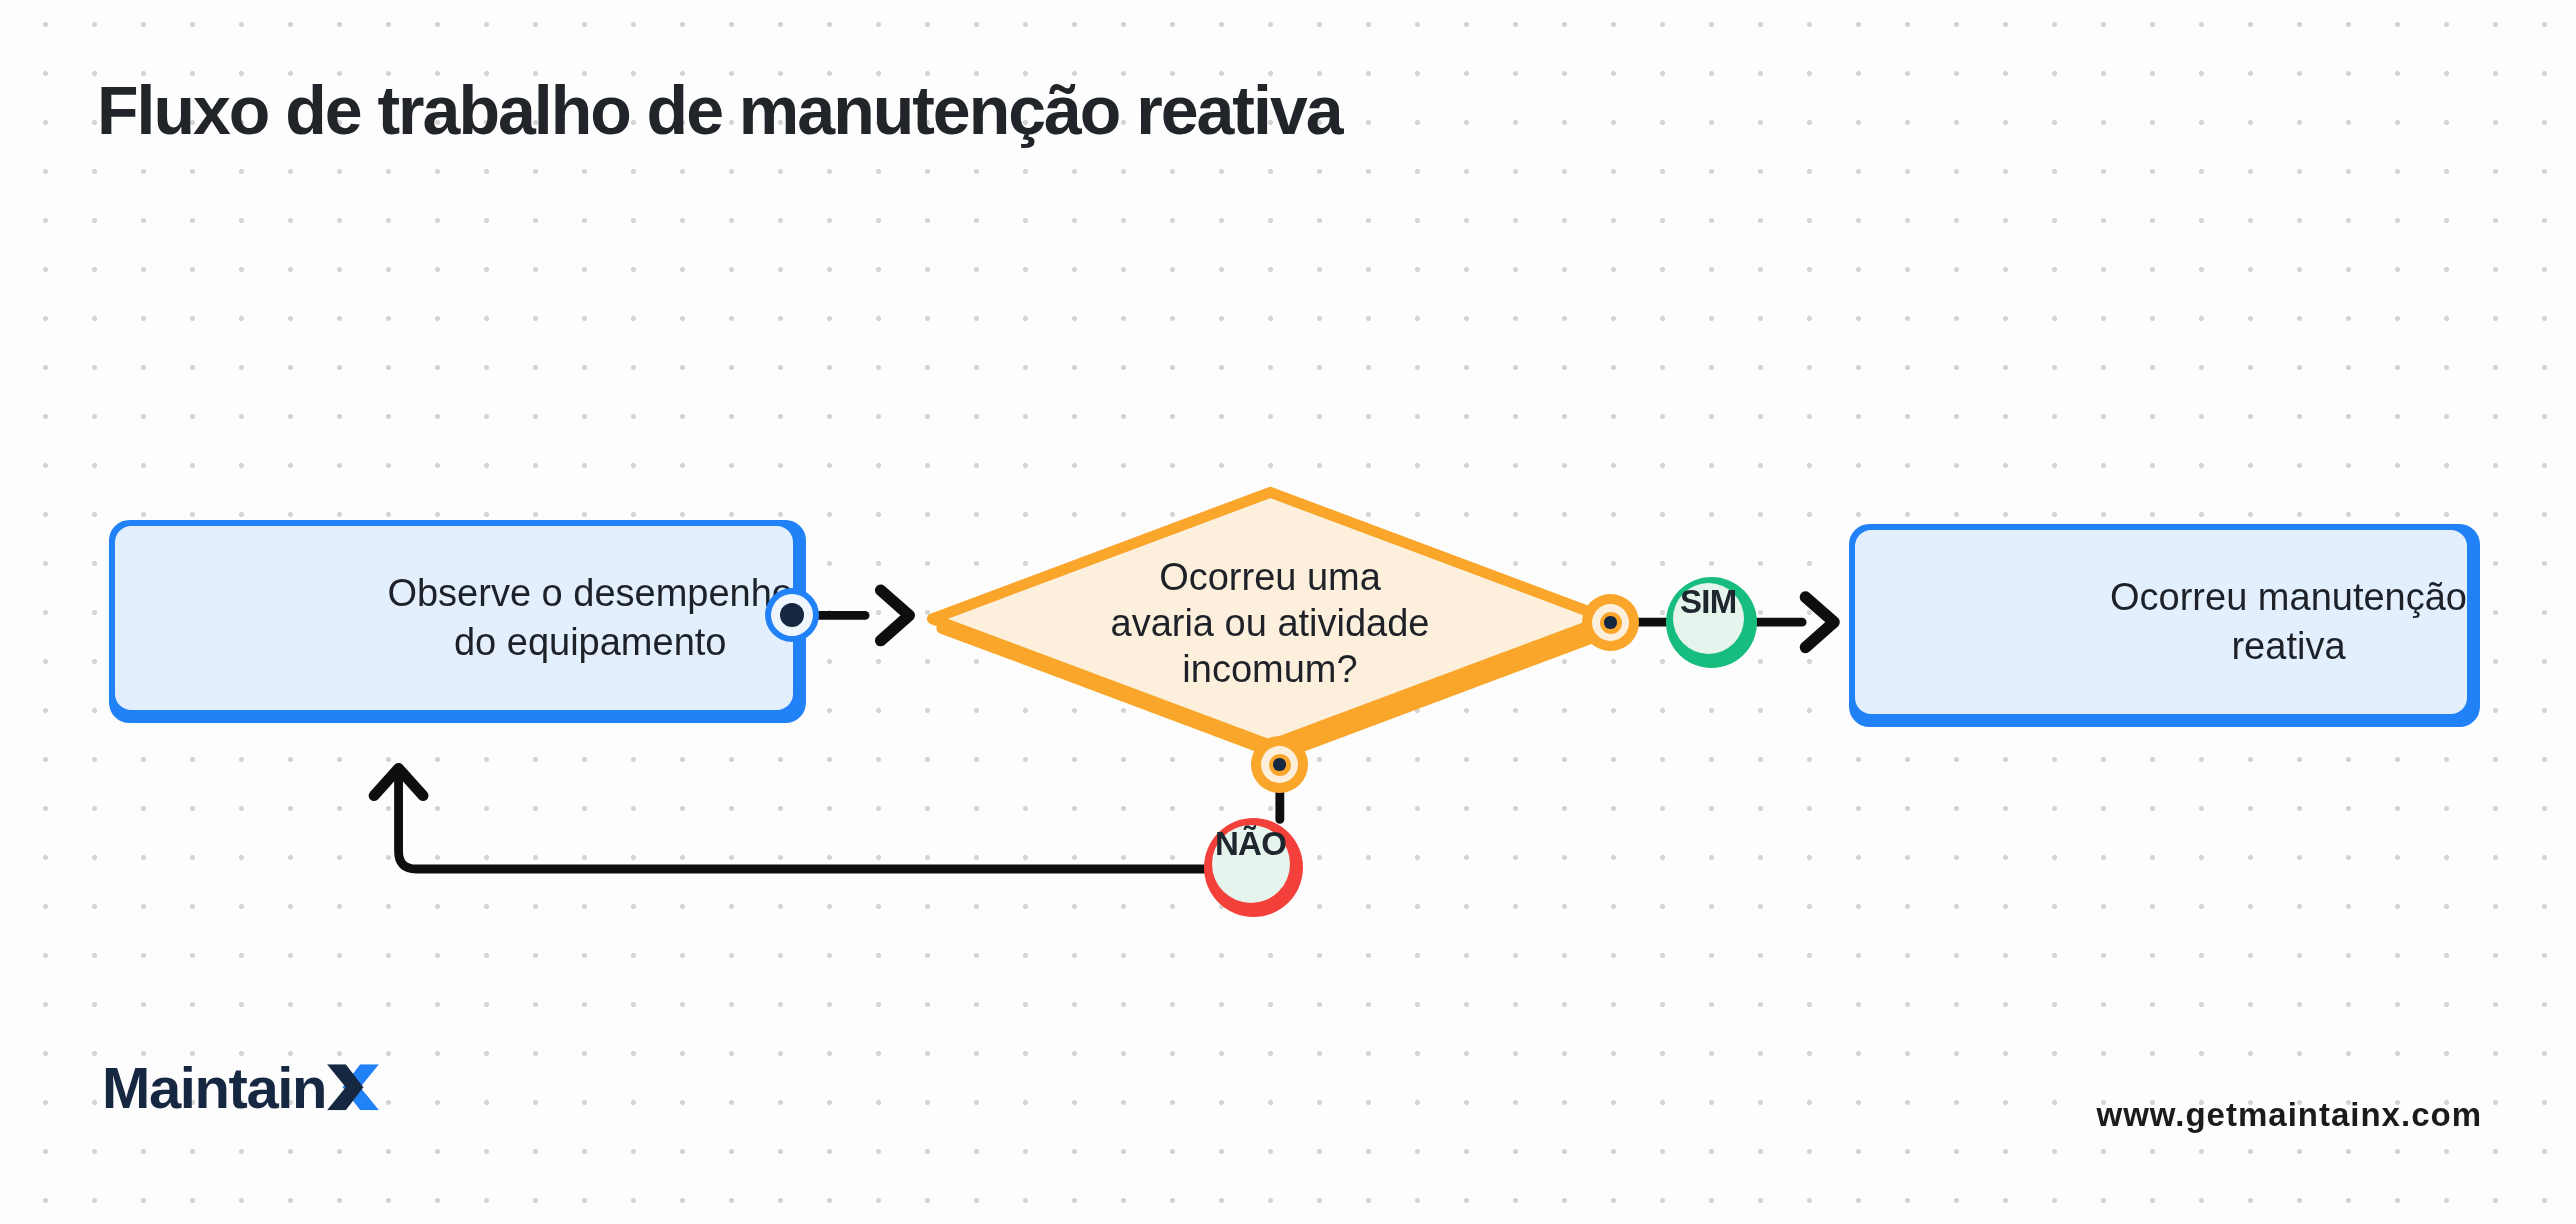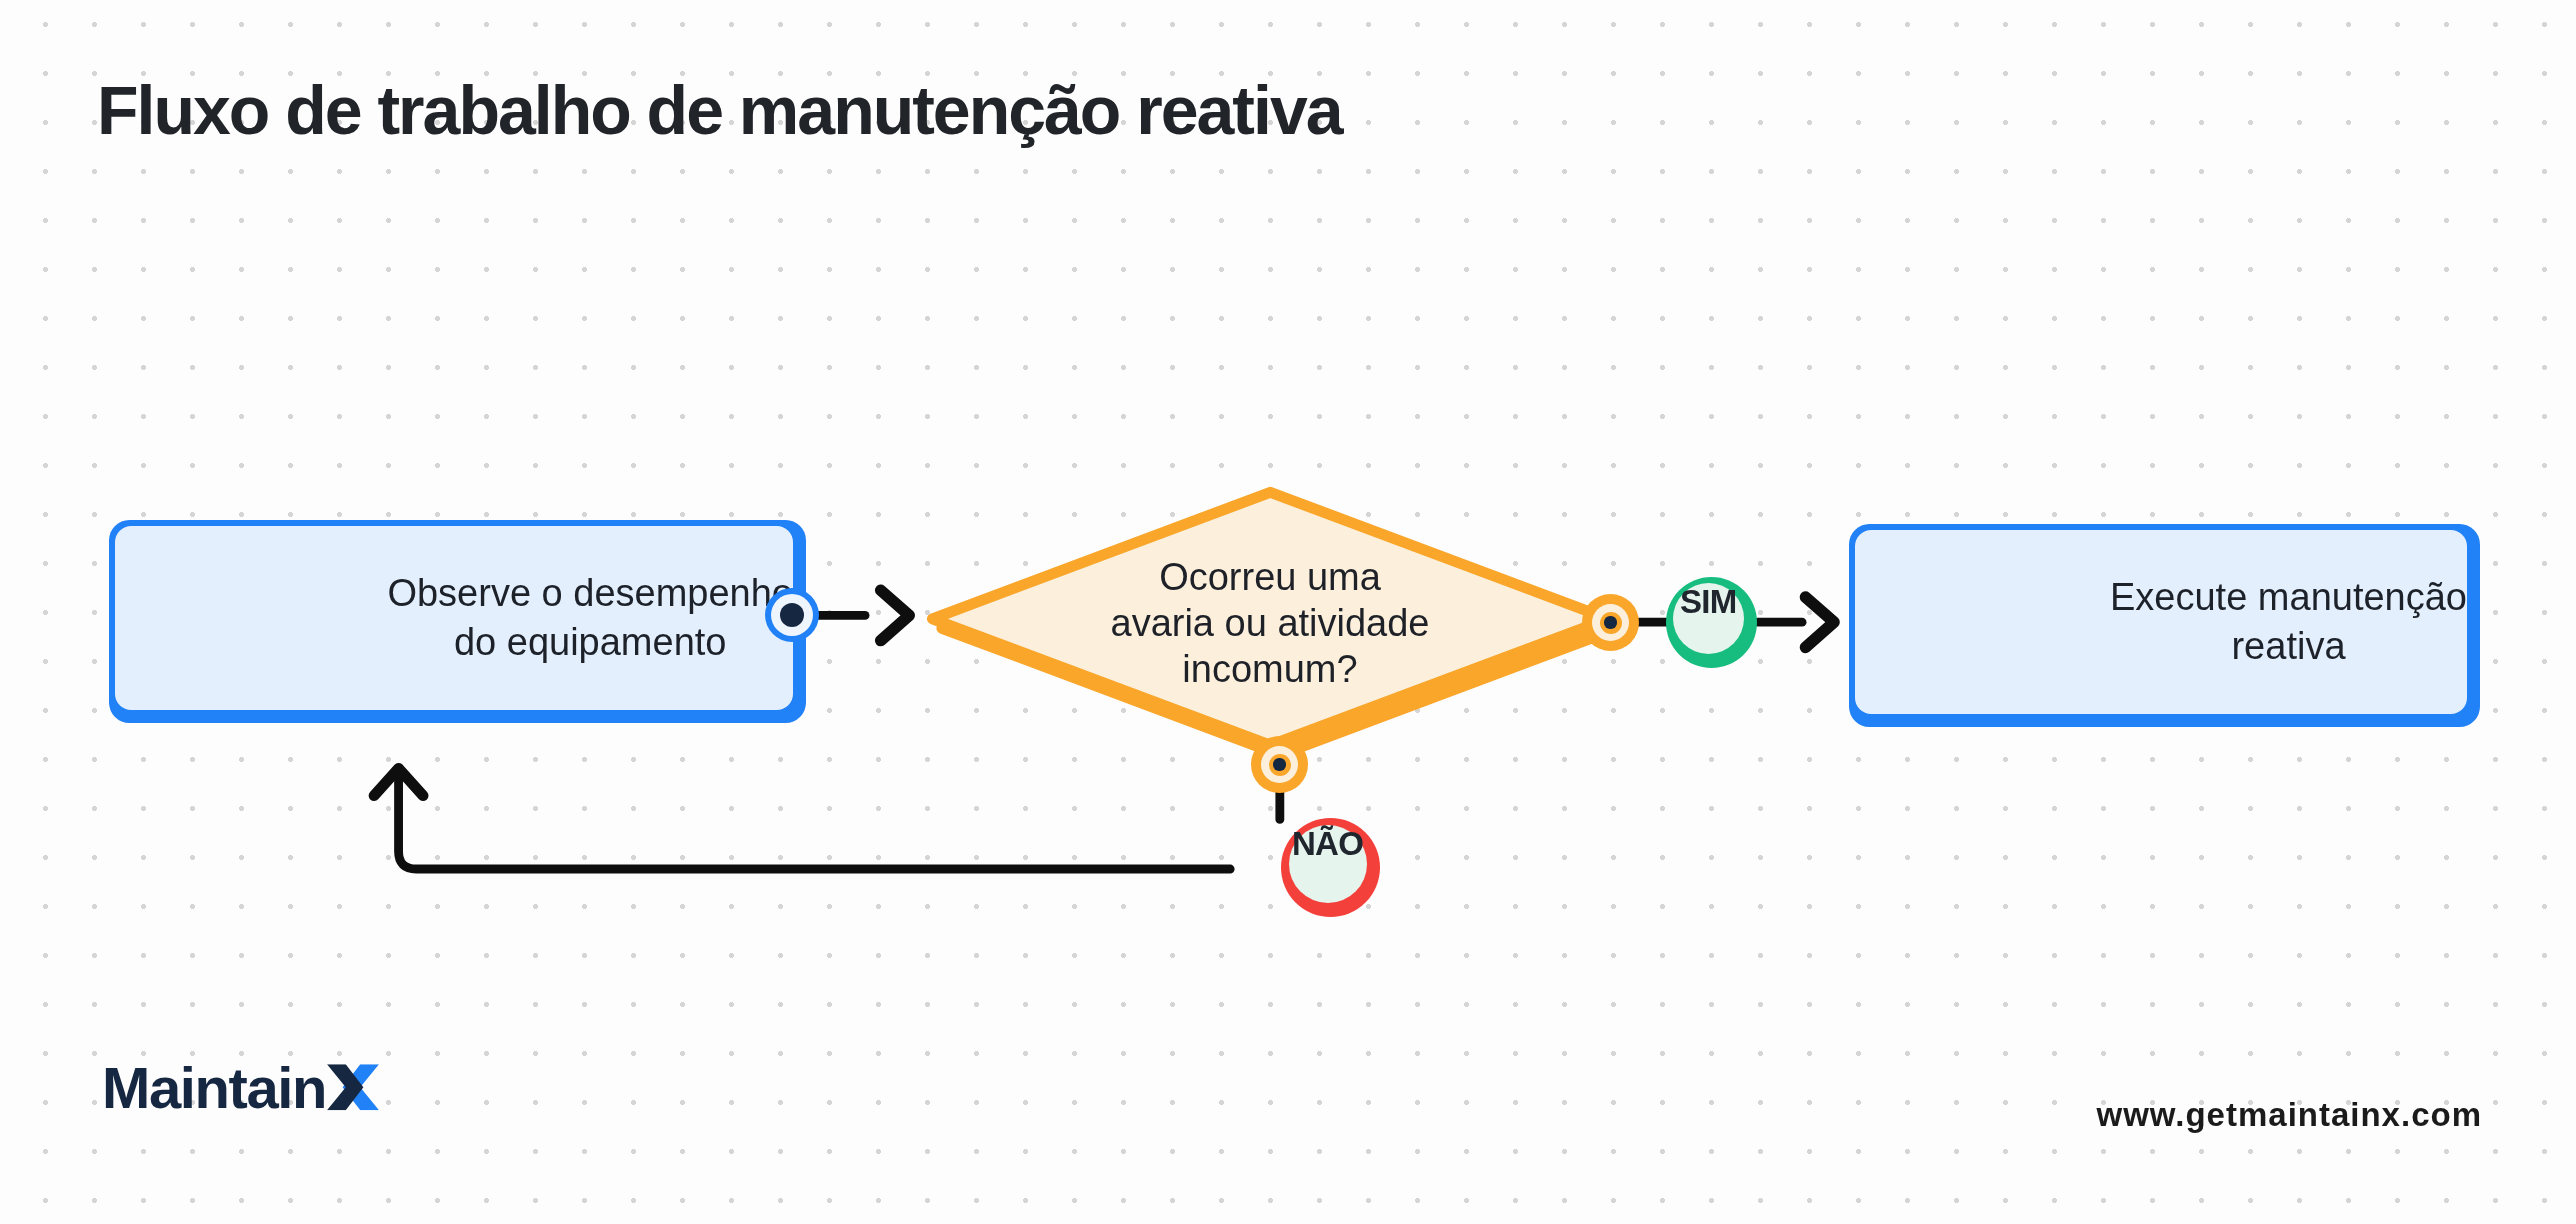--- a/index.html
+++ b/index.html
@@ -59,21 +59,21 @@
   .port-decision-bottom{left:1251px;top:736px;}
 
   
   .badge{position:absolute;border-radius:50%;z-index:5;}
   .badge .badge-inner{
     position:absolute;border-radius:50%;
     display:flex;align-items:flex-start;justify-content:center;
   }
   .badge-yes{left:1666px;top:577px;width:91px;height:91px;background:var(--green);}
   .badge-yes .badge-inner{left:6.8px;top:6.1px;width:71px;height:71px;background:var(--green-fill);}
-  .badge-no{left:1281px;top:818px;width:99px;height:99px;background:var(--red);}
+  .badge-no{left:1204px;top:818px;width:99px;height:99px;background:var(--red);}
   .badge-no .badge-inner{left:7.5px;top:6.8px;width:78px;height:78px;background:var(--green-fill);}
   .badge-label{font-size:33px;font-weight:700;color:#20262e;letter-spacing:-0.7px;}
 
   
   .brand-logo{position:absolute;left:102px;top:1055px;height:65px;display:flex;align-items:center;z-index:2;}
   .brand-text{font-size:58px;font-weight:700;letter-spacing:-1.4px;color:var(--navy);line-height:65px;}
   .brand-x-icon{width:52px;height:46px;margin-left:1.4px;transform:translateY(-0.7px);}
   .sr-only{position:absolute;width:0.7px;height:0.7px;overflow:hidden;clip:rect(0 0 0 0);white-space:nowrap;}
   .site-url{
     position:absolute;right:94px;top:1085px;
@@ -118,21 +118,21 @@
 do equipamento</div>
     </div>
   </div>
 
   <div class="diamond-label">Ocorreu uma
 avaria ou atividade
 incomum?</div>
 
   <div class="node-box box-action">
     <div class="node-inner">
-      <div class="node-label">Execute manutenção
+      <div class="node-label">Ocorreu manutenção
 reativa</div>
     </div>
   </div>
 
   <div class="port port-blue">
     <div class="ring">
       <div class="dot"></div>
     </div>
   </div>
   <div class="port port-orange port-decision-right">

